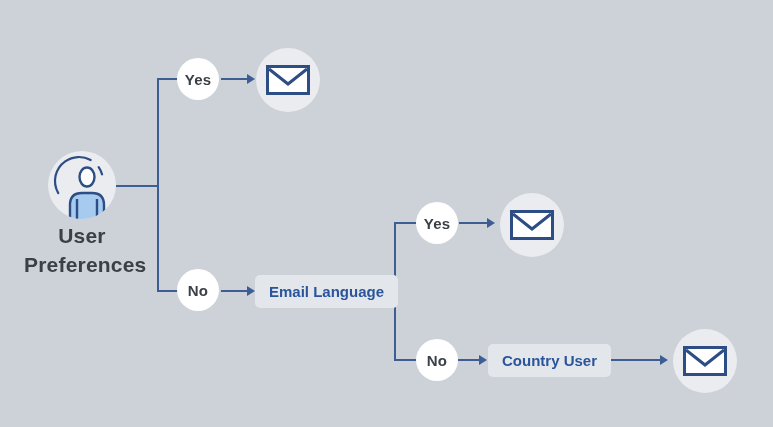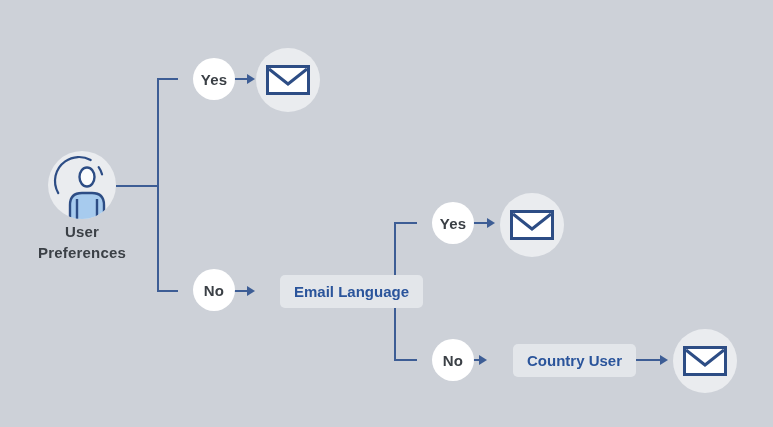--- a/index.html
+++ b/index.html
@@ -50,21 +50,20 @@
   .decision {
     position: absolute;
     width: 42px; height: 42px;
     border-radius: 50%;
     background: var(--circle-fill);
     display: flex; align-items: center; justify-content: center;
     font-size: 15px; font-weight: 700;
     color: var(--node-text);
     letter-spacing: .2px;
     z-index: 2;
-    margin-left: 16px;
   }
   
   .result {
     position: absolute;
     width: 64px; height: 64px;
     border-radius: 50%;
     background: var(--envelope-circle-fill);
     display: flex; align-items: center; justify-content: center;
     z-index: 2;
   }
@@ -74,21 +73,20 @@
   .process {
     position: absolute;
     height: 33px;
     border-radius: 5px;
     background: var(--box-fill);
     display: flex; align-items: center; justify-content: center;
     font-size: 15px; font-weight: 700;
     color: var(--box-text);
     padding: 0 14px;
     z-index: 2;
-    margin-left: 25px;
   }
   
   .root-node {
     position: absolute;
     left: 48px; top: 151px;
     width: 68px; height: 68px;
     border-radius: 50%;
     background: var(--envelope-circle-fill);
     overflow: hidden;
     z-index: 2;
@@ -96,21 +94,21 @@
   .person-svg { display:block; }
   .person-svg .arc { fill:none; stroke: var(--icon-stroke); stroke-width:2.2;
     stroke-dasharray: 8 42 9 18 62 12; stroke-linecap: round; }
   .person-svg .head { fill:#fafbfc; stroke: var(--icon-stroke); stroke-width:2.4; }
   .person-svg .torso { fill: var(--person-fill); stroke: var(--icon-stroke); stroke-width:2.4; stroke-linejoin: round; }
   .person-svg .arm { fill:none; stroke: var(--icon-stroke); stroke-width:2.4; }
   .root-label {
     position: absolute;
     left: 24px; top: 222px; width: 116px;
     text-align: center;
-    font-size: 15px; font-weight: 700;
+    font-size: 21px; font-weight: 700;
     color: var(--node-text);
     line-height: 1.38;
     letter-spacing: .2px;
   }
 </style>
 </head>
 <body>
 
 <div class="canvas">
 

